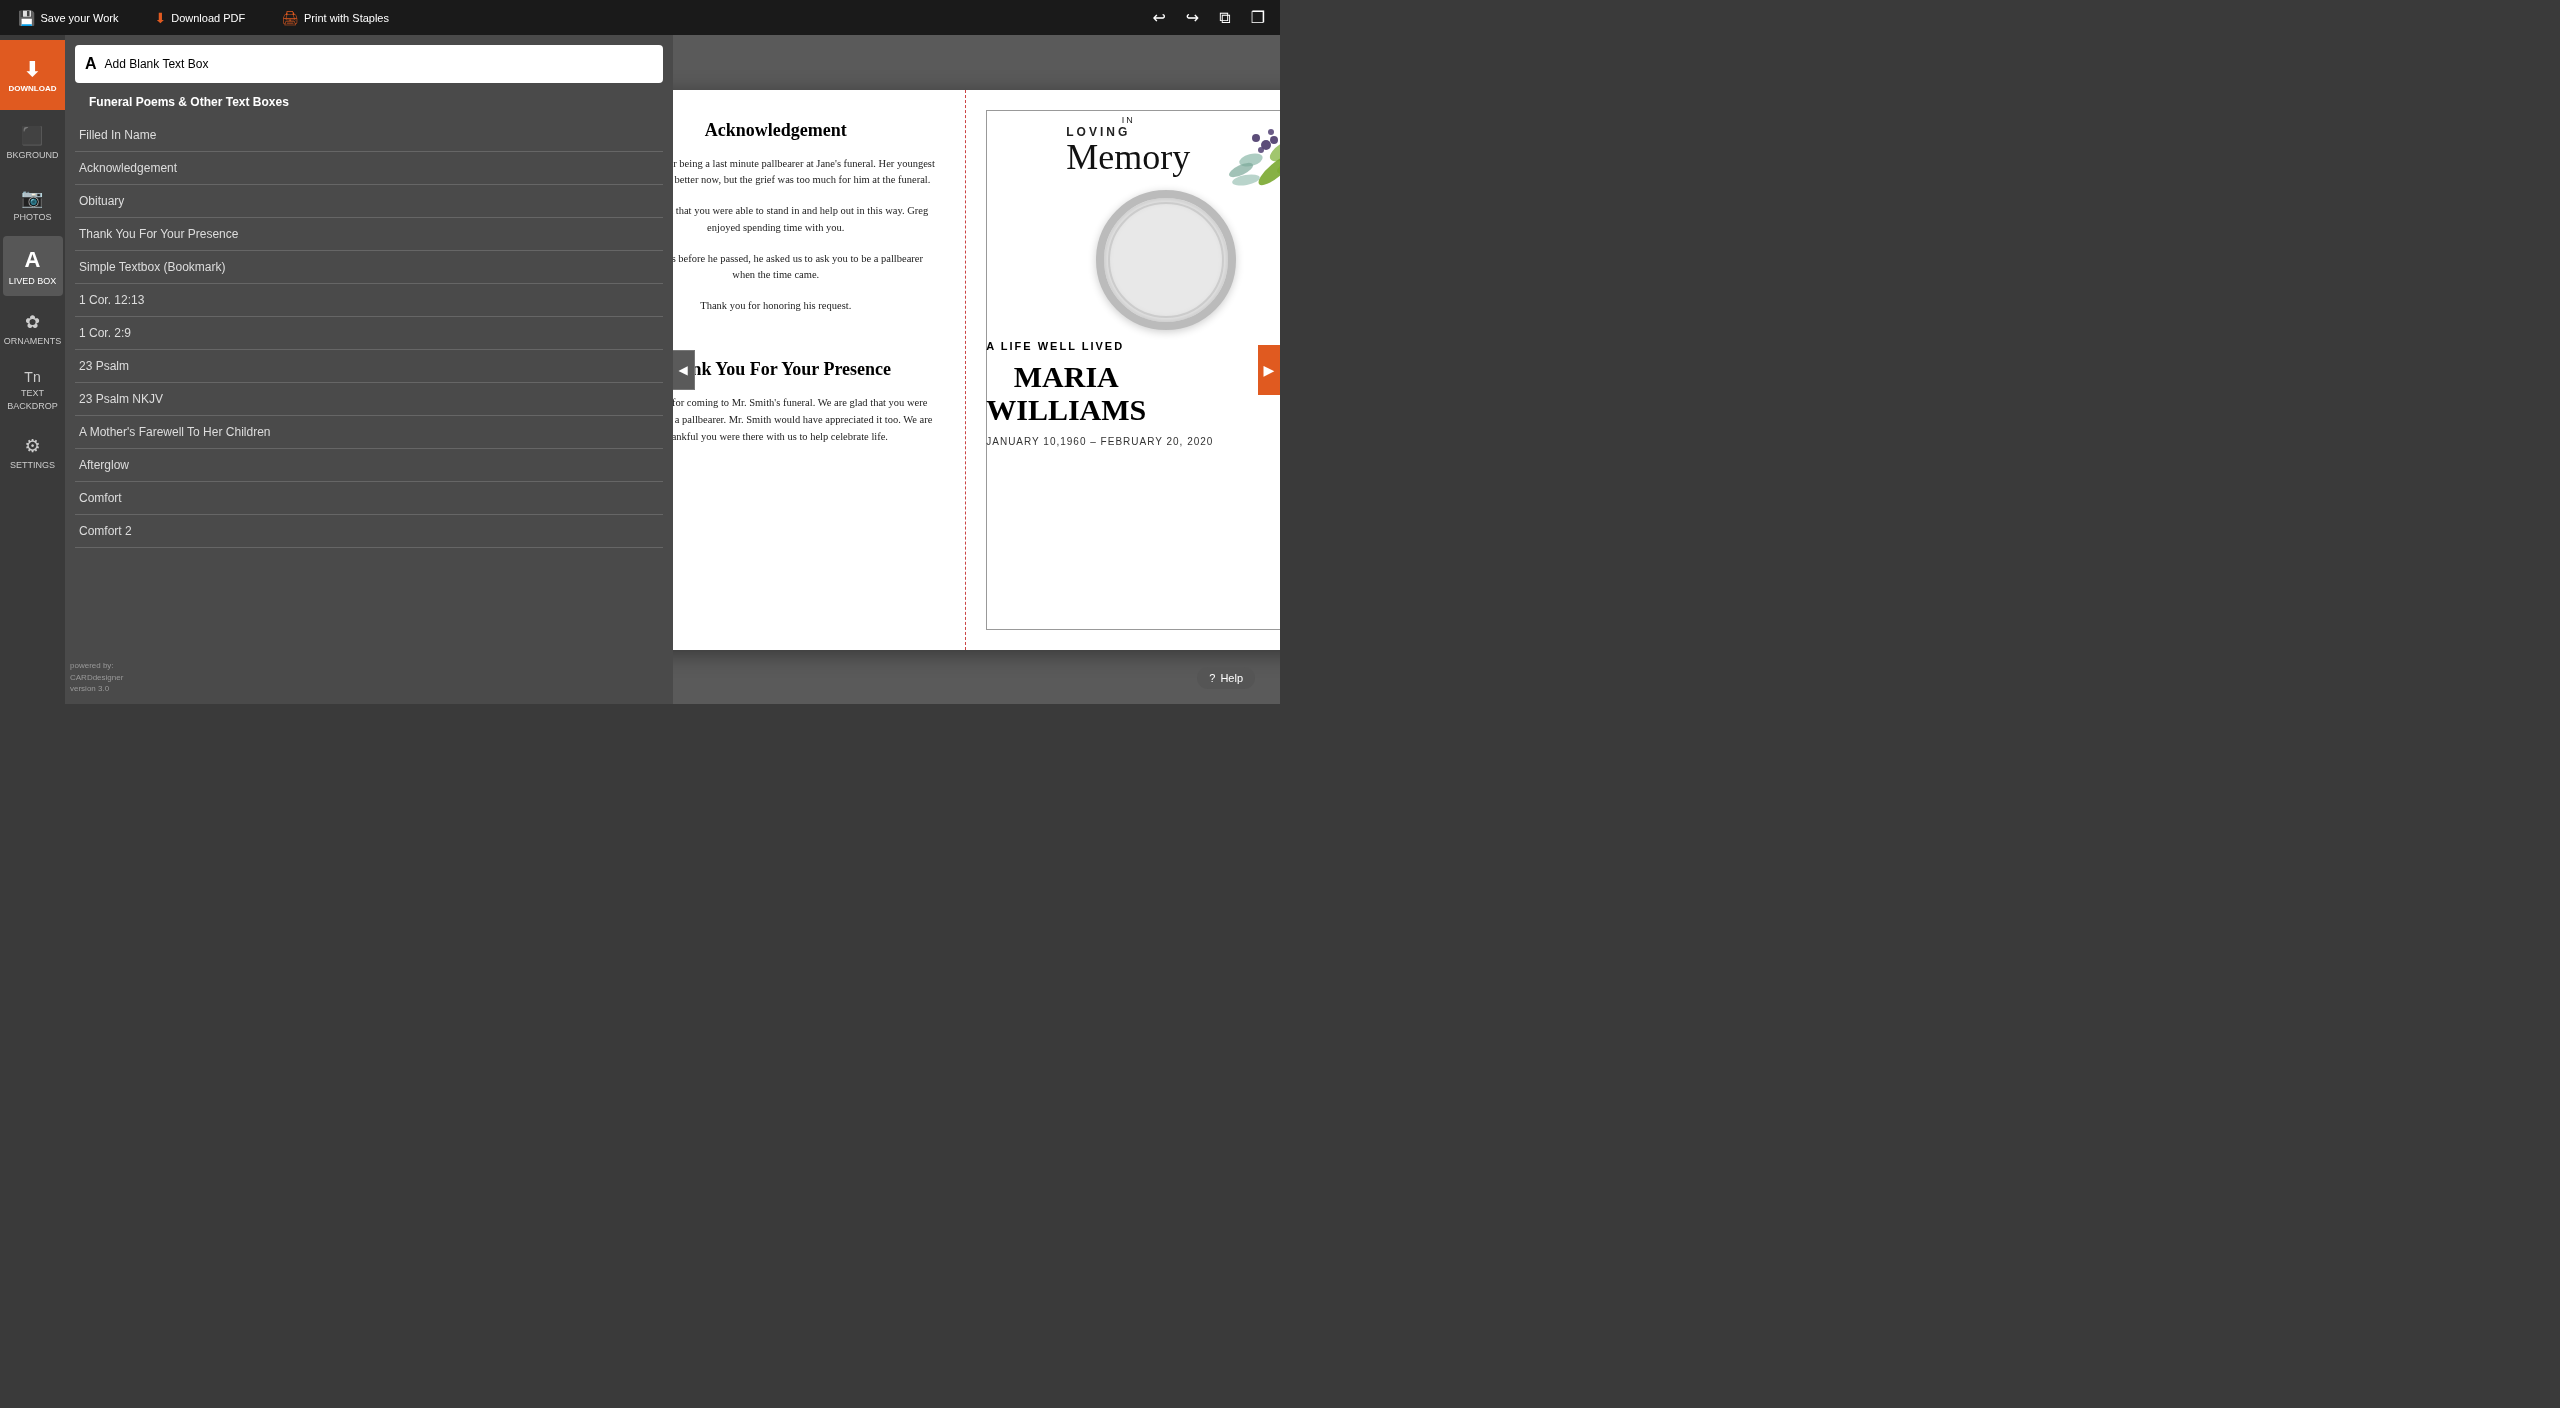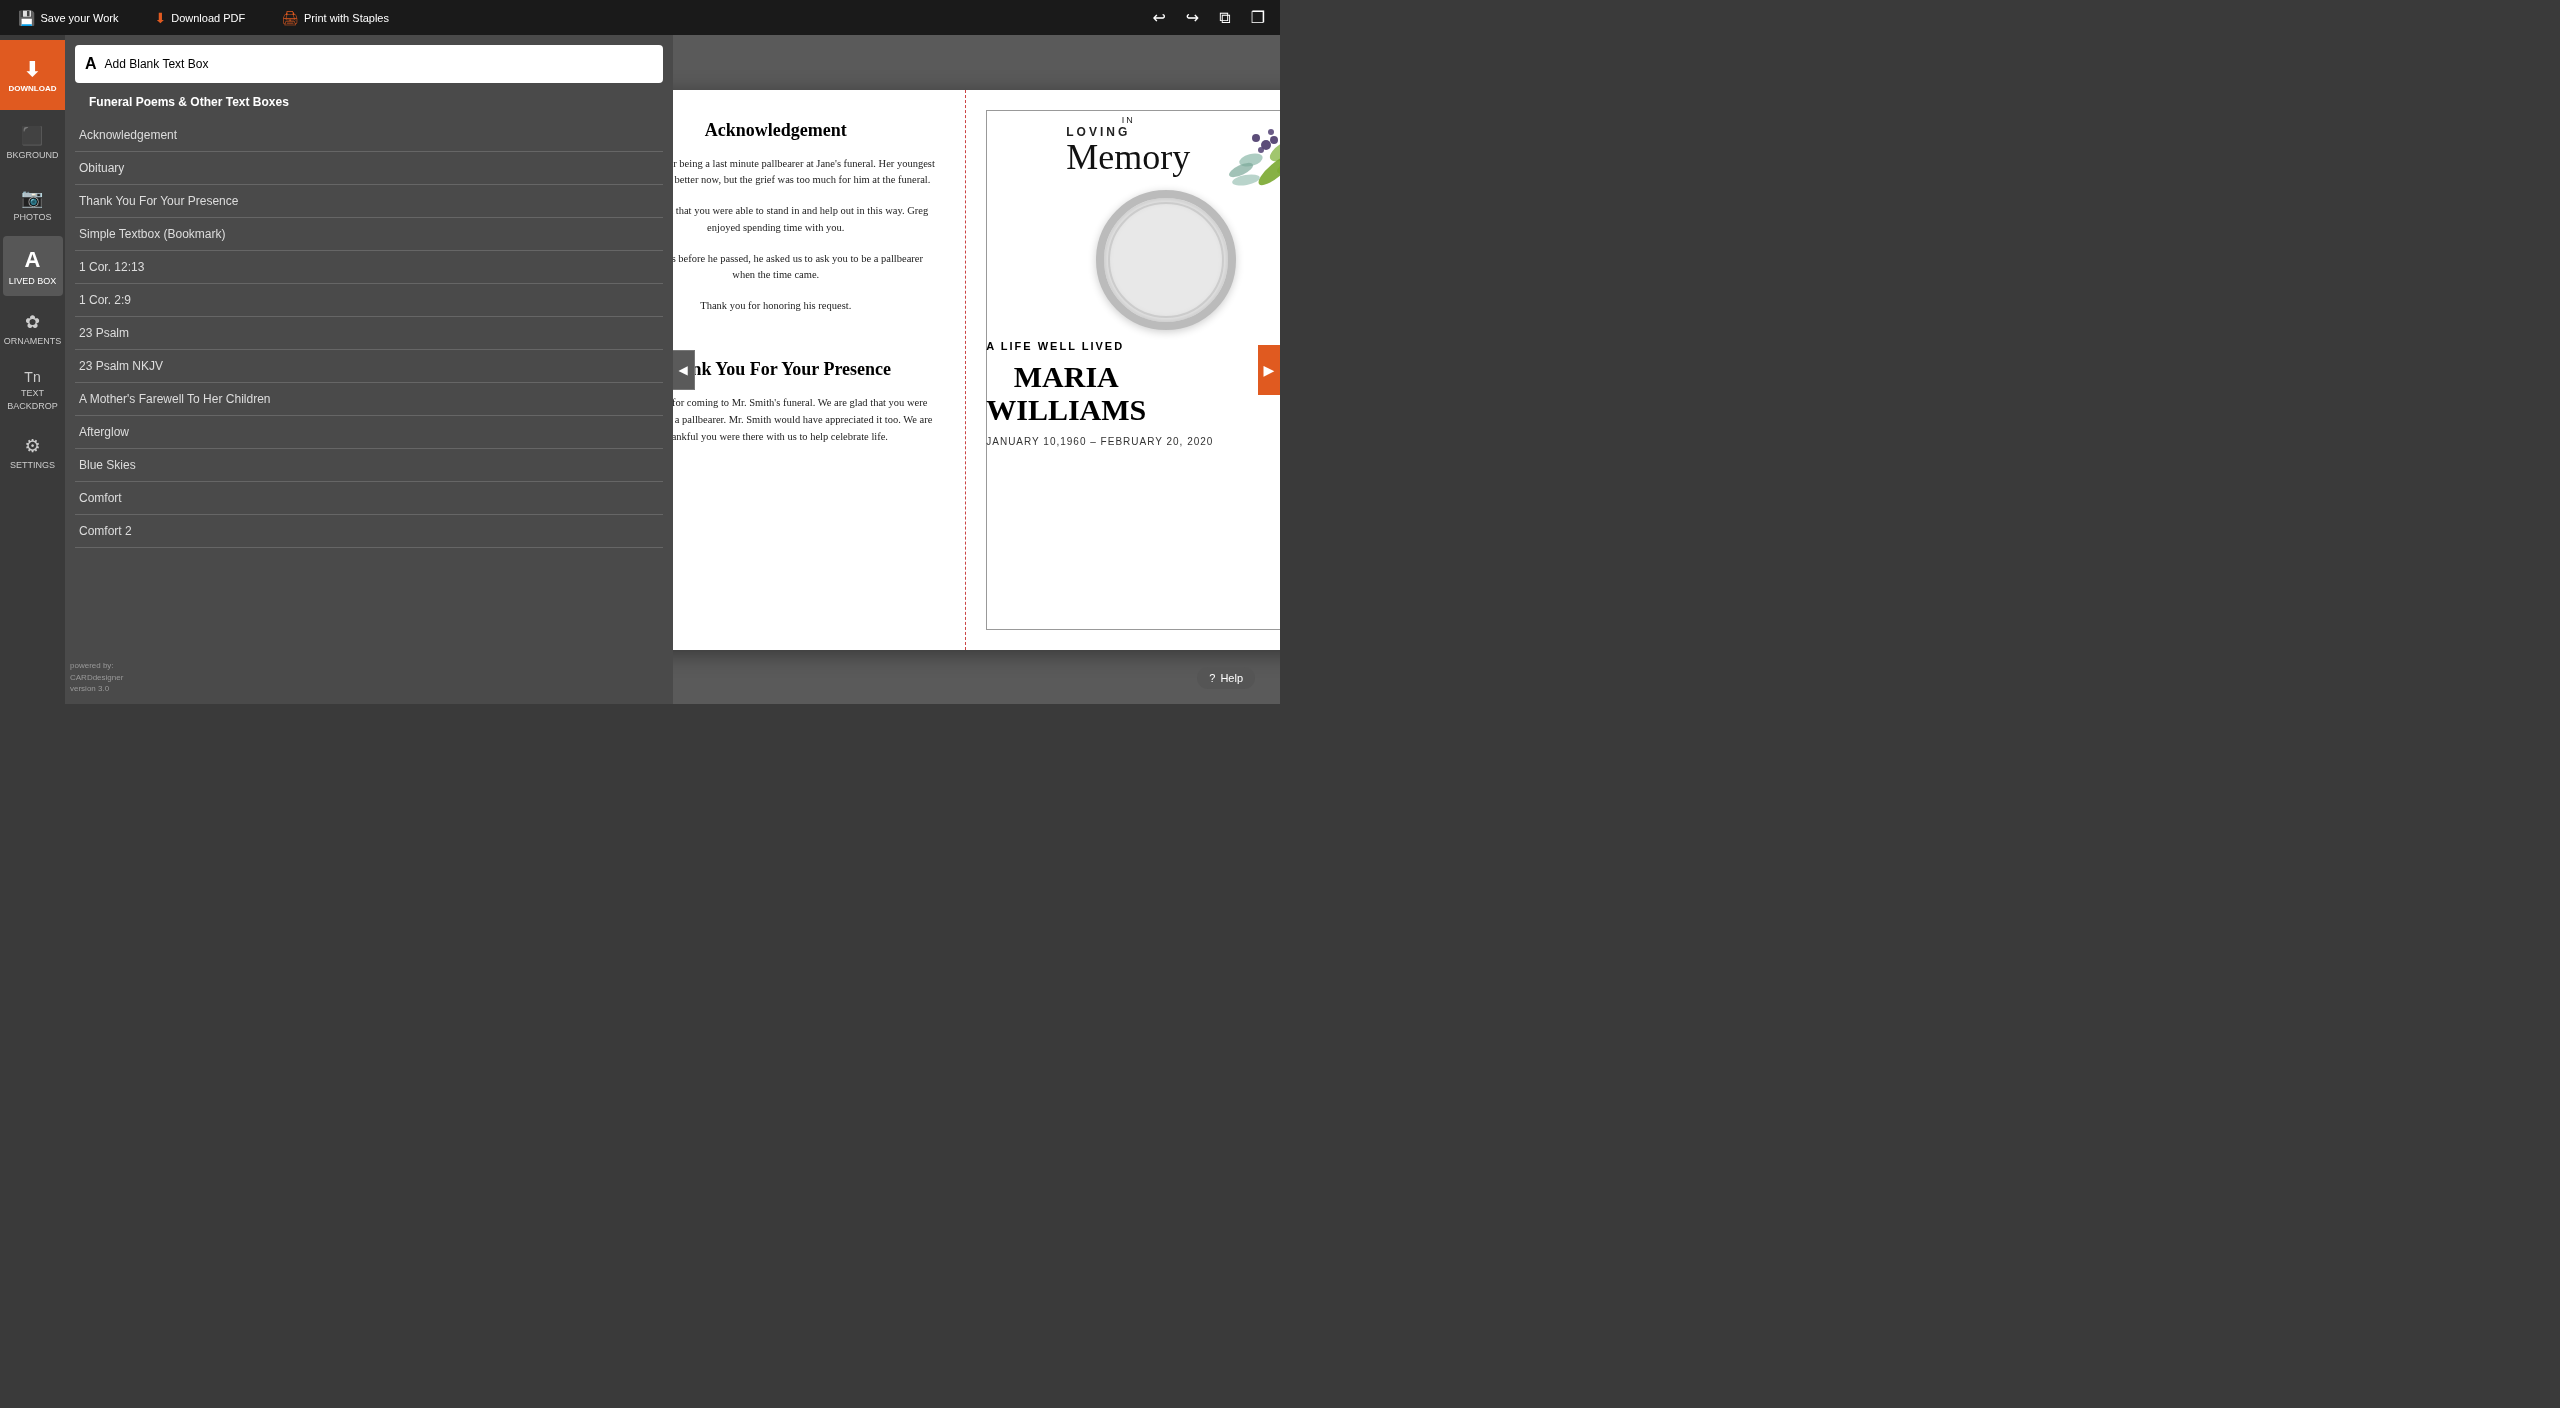--- a/index.html
+++ b/index.html
@@ -404,31 +404,31 @@
   </div>
 
   <div id="sidebar-panel" style="position:relative;">
     <div class="panel-content">
       <button class="add-textbox-btn">
         <span style="font-size:16px;font-weight:bold;">A</span>
         <span>Add Blank Text Box</span>
       </button>
       <div class="panel-section-title">Funeral Poems &amp; Other Text Boxes</div>
       <ul class="poem-list" id="poem-list">
+      <li>Filled In Name</li>
           <li>Acknowledgement</li>
           <li>Obituary</li>
           <li>Thank You For Your Presence</li>
           <li>Simple Textbox (Bookmark)</li>
           <li>1 Cor. 12:13</li>
           <li>1 Cor. 2:9</li>
           <li>23 Psalm</li>
           <li>23 Psalm NKJV</li>
           <li>A Mother's Farewell To Her Children</li>
           <li>Afterglow</li>
-          <li>Blue Skies</li>
           <li>Comfort</li>
           <li>Comfort 2</li>
         </ul>
     </div>
     <div class="powered-by">powered by:<br>CARDdesigner<br>version 3.0</div>
   </div>
 
   <div id="canvas-area">
 
     <div class="collapse-btn">◀</div>

